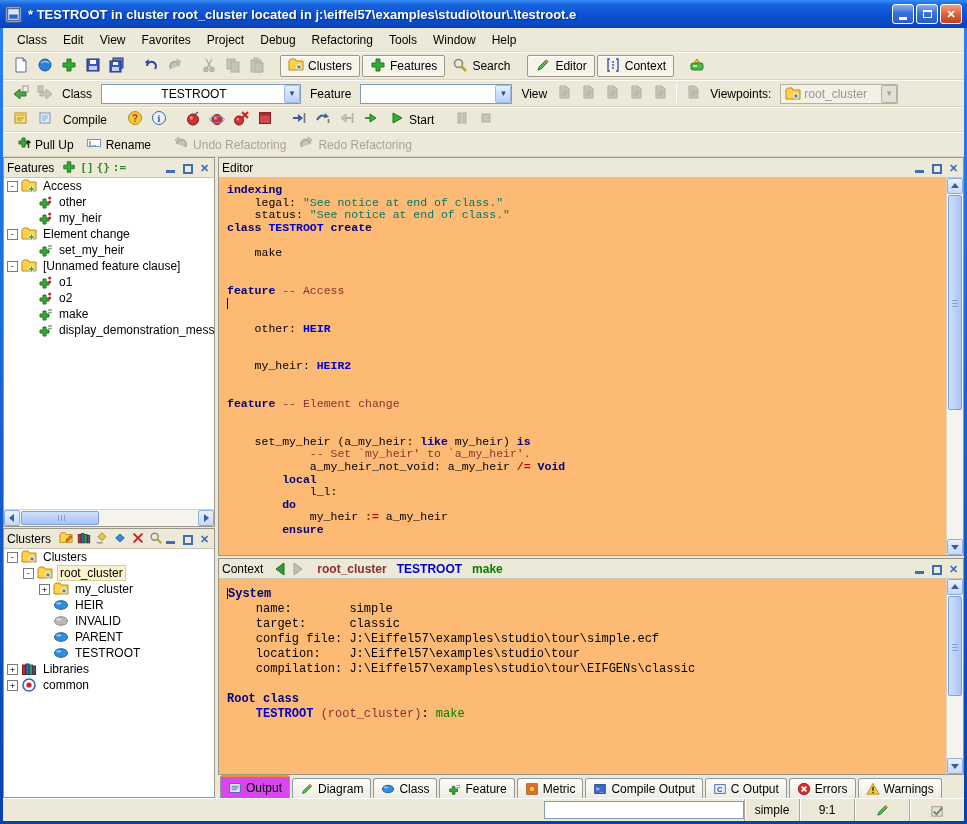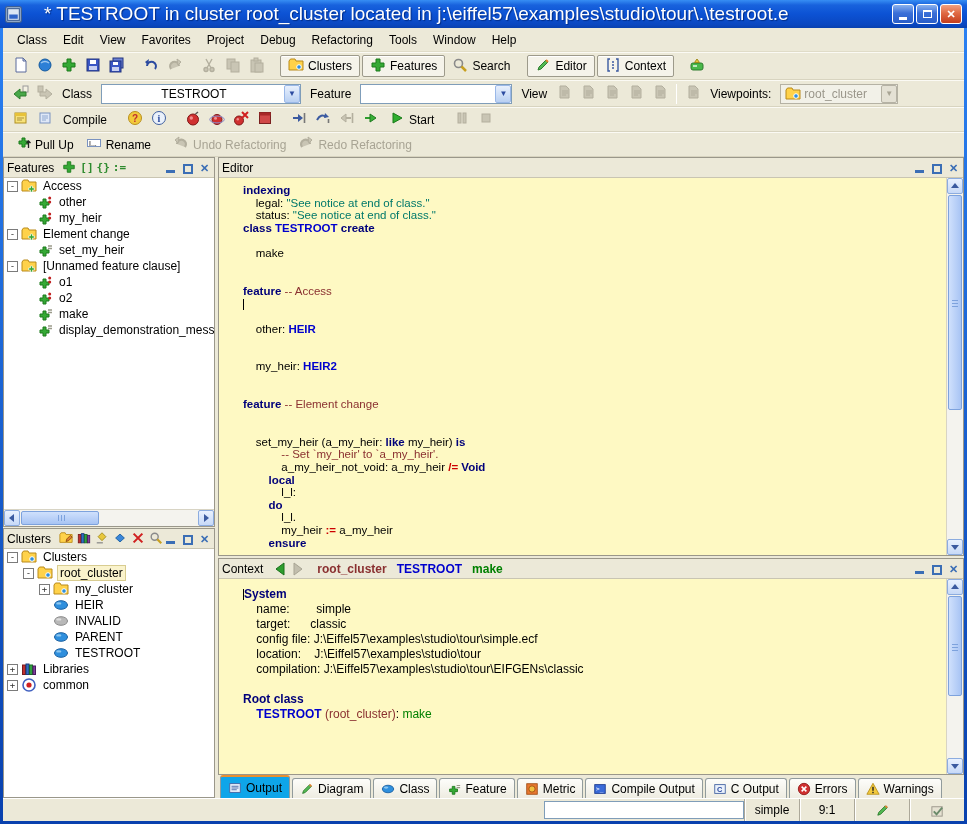--- a/index.html
+++ b/index.html
@@ -3,21 +3,21 @@
 <meta charset="utf-8">
 <style>
 *{box-sizing:border-box;margin:0;padding:0}
 body{background:#d4d0c8;font-family:"Liberation Sans",sans-serif}
 #win{position:relative;width:967px;height:824px;background:#ece9d8;overflow:hidden;font-size:12px;color:#000}
 
 
 .titlebar{position:absolute;left:0;top:0;width:967px;height:28px;display:flex;align-items:center;padding:0 5px;
  background:linear-gradient(180deg,#378ef4 0%,#1862dd 18%,#0c52d4 50%,#0a47c0 88%,#0941ae 100%)}
 .appicon{width:17px;height:17px;flex:0 0 auto}
-.title-text{color:#fff;font-weight:normal;font-size:19px;margin-left:22px;text-shadow:1px 1px 1px #002c86;white-space:nowrap;overflow:hidden;flex:1}
+.title-text{color:#fff;font-weight:bold;font-size:13px;margin-left:6px;text-shadow:1px 1px 1px #002c86;white-space:nowrap;overflow:hidden;flex:1}
 .winbtns{display:flex;gap:2px;margin-left:6px}
 .wbtn{width:22px;height:20px;border:1px solid #fff;border-radius:3px;display:flex;align-items:center;justify-content:center;
  color:#fff;font-size:11px;font-weight:bold;background:linear-gradient(180deg,#8ab2ee,#3a6fd8 45%,#2a5ec8);cursor:default}
 .wbtn.close{background:linear-gradient(180deg,#f0a080,#e06a44 45%,#c43d1d)}
 .wbtn .mingl{width:8px;height:3px;background:#fff;margin-top:8px}
 .wbtn .maxgl{width:9px;height:8px;border:1px solid #fff;border-top:2px solid #fff}
 .edge{position:absolute;background:linear-gradient(180deg,#2a80f2,#0941ae);z-index:6}
 #edgeL{left:0;top:28px;width:3px;height:793px}
 #edgeR{right:0;top:28px;width:3px;height:793px}
 #edgeB{left:0;bottom:0;width:967px;height:3px;background:#0941ae}
@@ -80,22 +80,22 @@
 #features-panel .treebody{bottom:17px}
 .trow{height:16px;display:flex;align-items:center;white-space:nowrap;font-size:12px}
 .trow .exp{width:11px;height:11px;border:1px solid #7b7b7b;background:#fff;display:flex;align-items:center;justify-content:center;
  font-size:9px;line-height:9px;font-family:"DejaVu Sans Mono",monospace;flex:0 0 auto;margin-right:3px;color:#333}
 .trow .ticn{width:16px;height:16px;margin-right:4px;flex:0 0 auto}
 .trow .ticn svg{width:16px;height:16px;display:block}
 .trow .tlab{padding:0 2px}
 .trow .tlab.sel{background:#faf3cc;border:1px solid #d8cc90}
 
 
-.codebody{position:absolute;left:0;top:20px;right:17px;bottom:0;background:#fef9c3;overflow:hidden;
- font-family:Liberation Sans, sans-serif;font-size:11.5px;padding:6px 0 0 24px}
+.codebody{position:absolute;left:0;top:20px;right:17px;bottom:0;background:#fdba74;overflow:hidden;
+ font-family:Liberation Mono, monospace;font-size:11.5px;padding:6px 0 0 8px}
 #editor-panel .codebody{line-height:12.6px}
 #context-panel .codebody{font-size:12px;line-height:15px;padding-top:8px}
 .cline{white-space:pre;height:inherit}
 .c-kw{color:#00007a;font-weight:bold}
 .c-pl{color:#000}
 .c-cl{color:#0000cd;font-weight:bold}
 .c-st{color:#00786a}
 .c-cm{color:#8a3030}
 .c-op{color:#cc0000;font-weight:bold}
 .c-gr{color:#008000}
@@ -115,21 +115,21 @@
 .sb-thumb{position:absolute;background:linear-gradient(90deg,#cfe0fc,#a8c4f4);border:1px solid #7da2dd;border-radius:2px}
 .sb-h .sb-thumb{background:linear-gradient(180deg,#cfe0fc,#a8c4f4)}
 .ridge{position:absolute;left:3px;right:3px;height:1px;background:#7da2dd}
 .ridge.h{left:auto;right:auto;top:3px;bottom:3px;width:1px;height:auto}
 
 
 #tabsbar{position:absolute;left:0;top:618px;width:746px;height:23px;display:flex;align-items:flex-end;gap:2px;padding-left:2px;background:#ece9d8}
 .tab{display:flex;align-items:center;gap:4px;height:20px;padding:0 7px;background:linear-gradient(180deg,#fdfdfa,#eeece1);
  border:1px solid #919b9c;border-bottom:none;border-radius:3px 3px 0 0;font-size:12px;white-space:nowrap}
 .tab svg{width:14px;height:14px}
-.tab.active{background:#0ea5e9;height:23px;border-top:2px solid #e89030;font-weight:normal}
+.tab.active{background:#d946ef;height:23px;border-top:2px solid #e89030;font-weight:normal}
 
 
 #statusbar{position:absolute;left:0;top:770px;width:961px;height:23px;background:#ece9d8;display:flex;align-items:center;border-top:1px solid #fff}
 .sb-fill{flex:1}
 .sb-input{width:200px;height:18px;border:1px solid #7f9db9;background:#fff;font-size:12px;padding:0 3px;font-family:"Liberation Sans",sans-serif}
 .sb-cell{height:100%;display:flex;align-items:center;justify-content:center;border-left:1px solid #aca899;box-shadow:inset 1px 0 0 #fff;padding:0 6px;min-width:55px}
 .sb-ic{width:26px}
 .sb-ic svg{width:15px;height:15px;display:block;margin:0 auto}
 </style>
 </head>
@@ -835,21 +835,20 @@
               <div class="cline">&nbsp;</div>
               <div class="cline"><span class="c-kw">feature</span><span class="c-pl"> </span><span class="c-cm">-- Element change</span></div>
               <div class="cline">&nbsp;</div>
               <div class="cline">&nbsp;</div>
               <div class="cline"><span class="c-pl">    set_my_heir (a_my_heir: </span><span class="c-kw">like</span><span class="c-pl"> my_heir) </span><span class="c-kw">is</span></div>
               <div class="cline"><span class="c-cm">            -- Set `my_heir' to `a_my_heir'.</span></div>
               <div class="cline"><span class="c-pl">            a_my_heir_not_void: a_my_heir </span><span class="c-op">/=</span><span class="c-pl"> </span><span class="c-kw">Void</span></div>
               <div class="cline"><span class="c-kw">        local</span></div>
               <div class="cline"><span class="c-pl">            l_l:</span></div>
               <div class="cline"><span class="c-kw">        do</span></div>
-              <div class="cline"><span class="c-pl">            l_l.</span></div>
               <div class="cline"><span class="c-pl">            my_heir </span><span class="c-op">:=</span><span class="c-pl"> a_my_heir</span></div>
               <div class="cline"><span class="c-kw">        ensure</span></div>
             </div>
           <div class="sb-v">
             <span class="sb-btn" style="top:0;left:0">
                 <svg viewBox="0 0 8 8">
                   <path d="M0 6l4-5 4 5z" fill="#3b5aa0"></path>
                 </svg>
               </span>
             <span class="sb-thumb" style="top:17px;left:1px;width:14px;height:215px">

